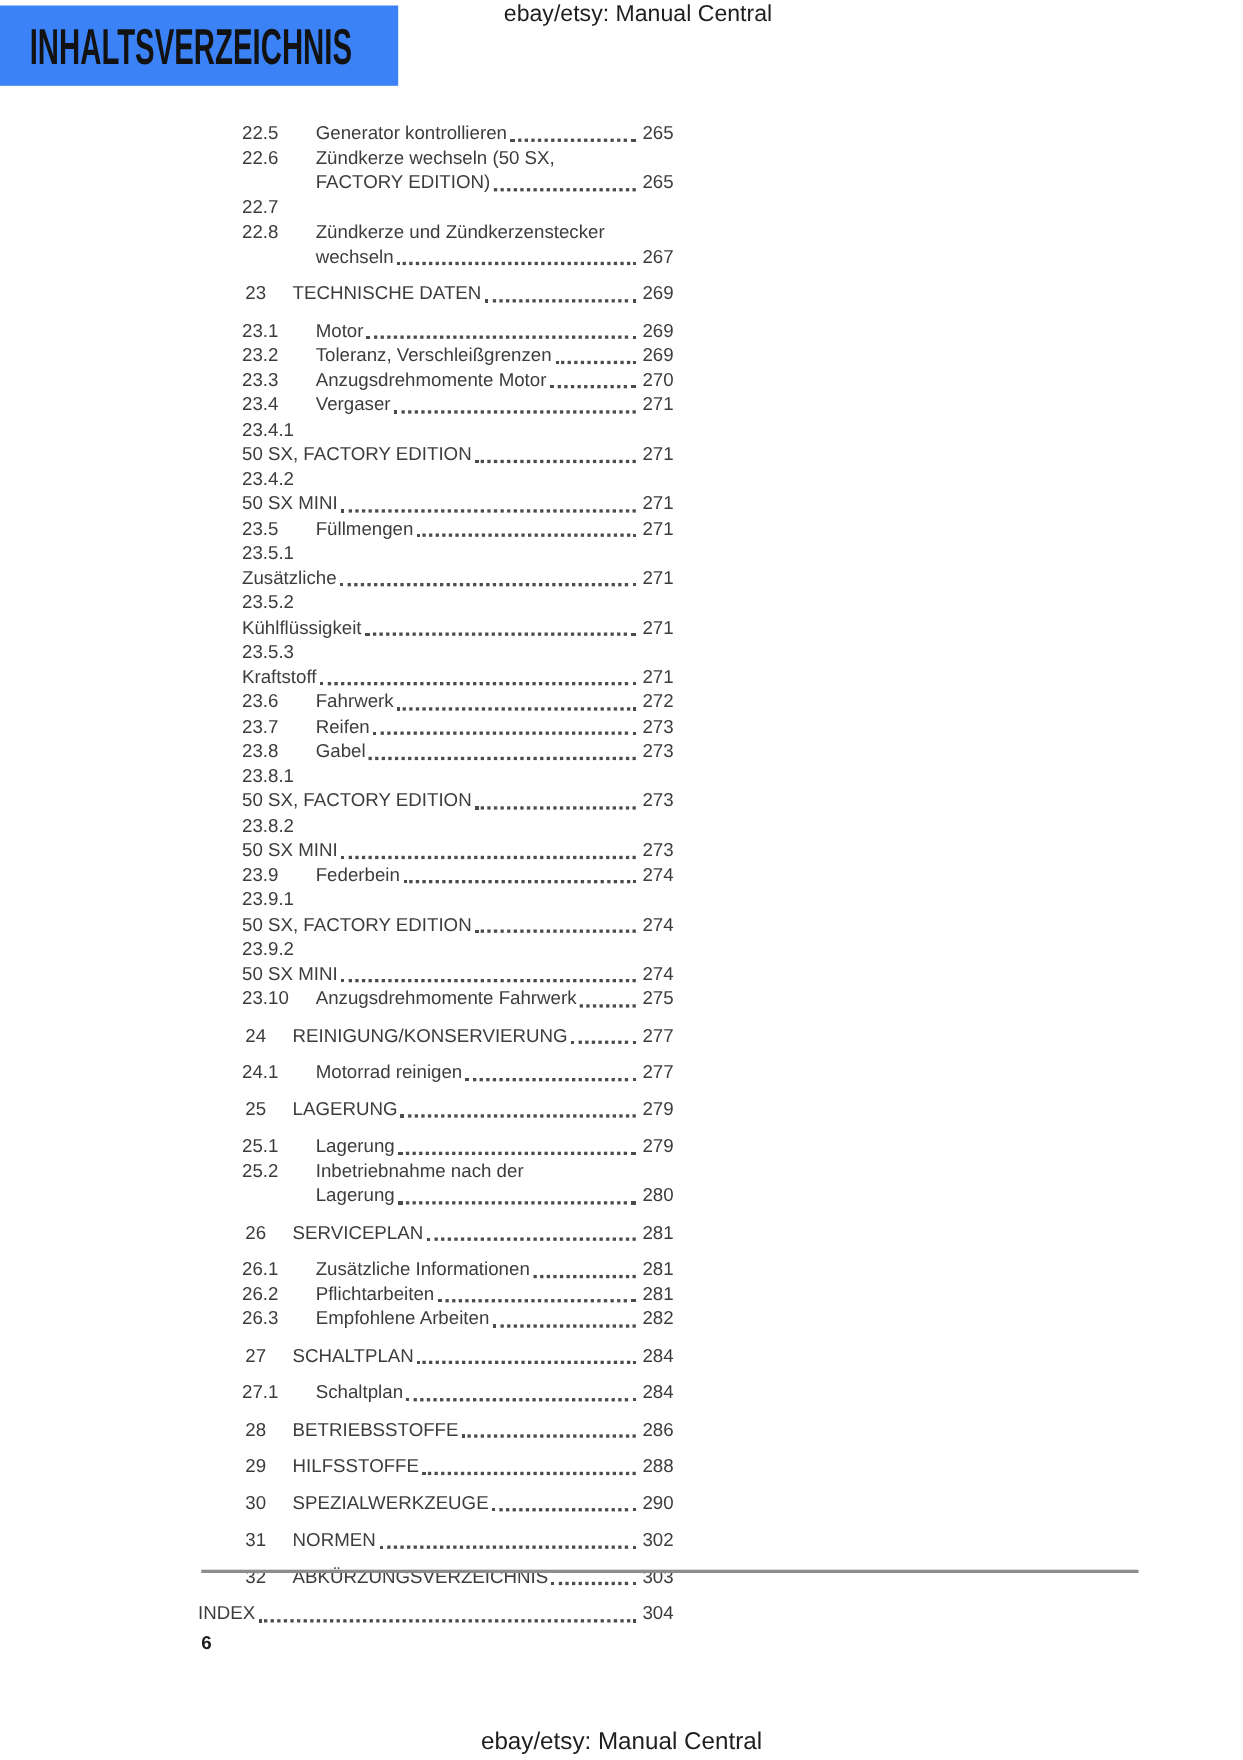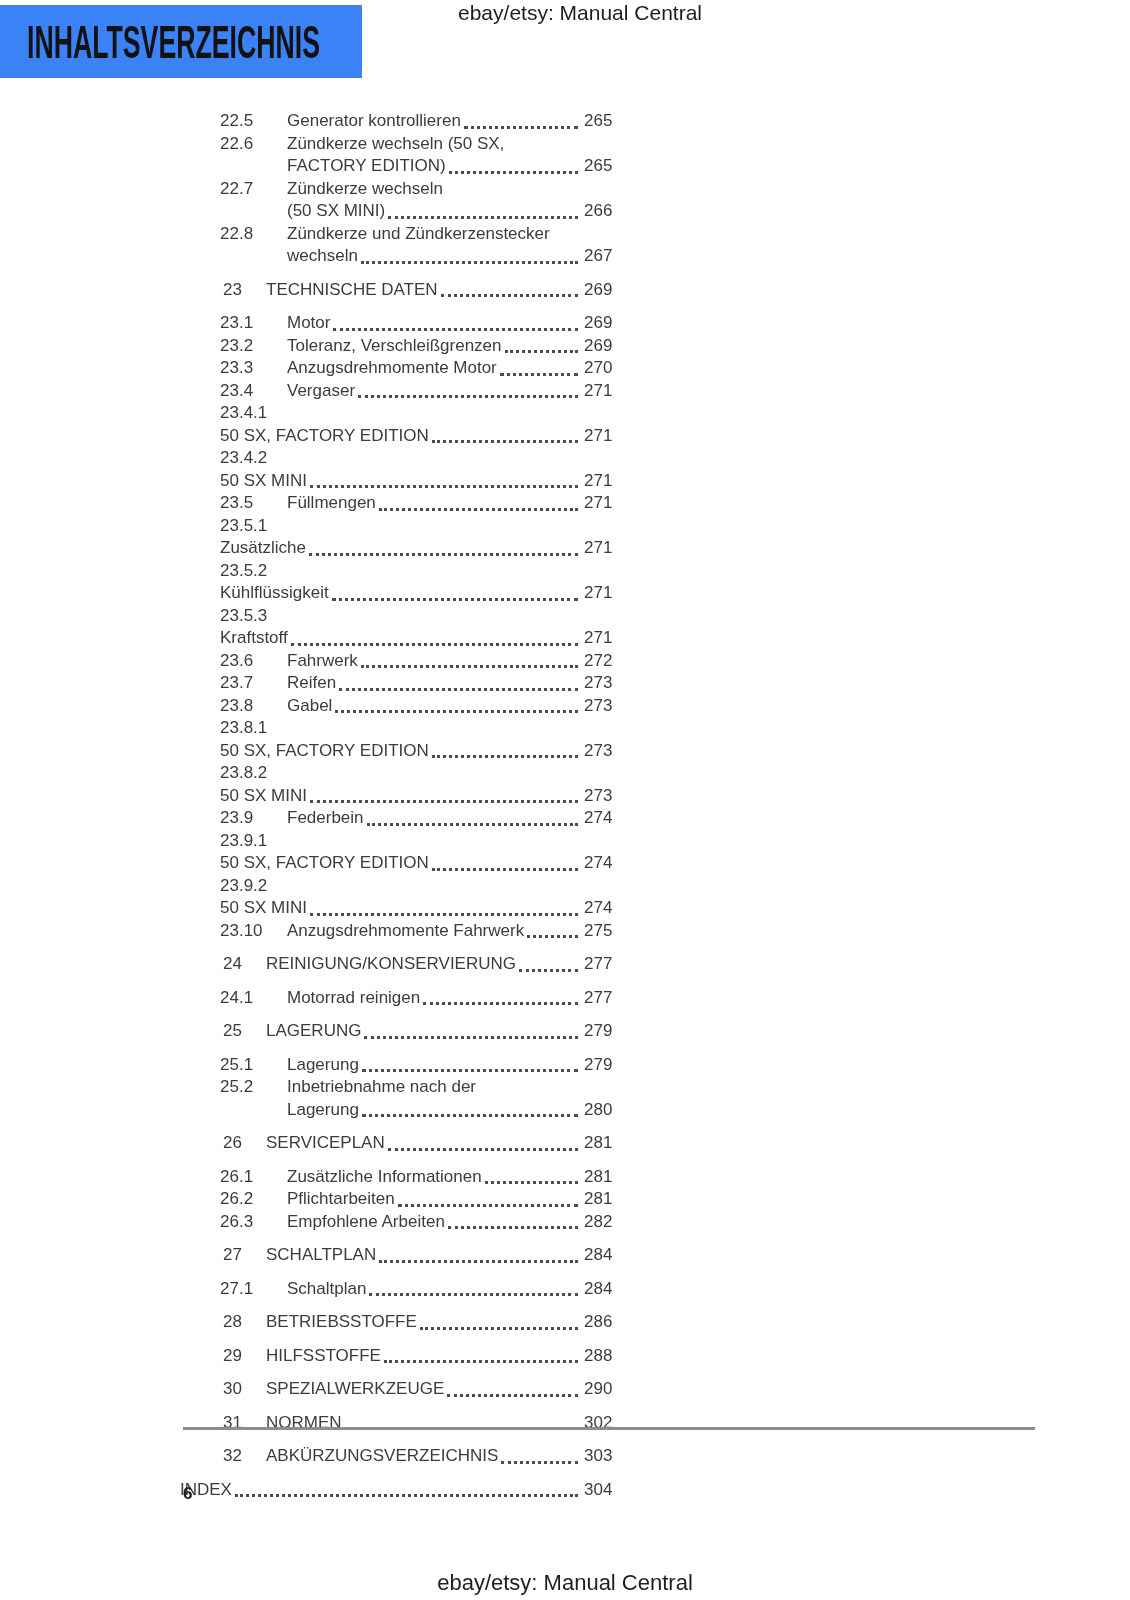--- a/index.html
+++ b/index.html
@@ -114,28 +114,20 @@
       <div class="cont">Zündkerze wechseln (50 SX,</div>
           <div class="lastline">
         <span class="ttl">FACTORY EDITION)</span>
         <span class="leader"></span>
         <span class="pg">265</span>
       </div>
     </div>
   </div>
       <div class="entry l2">
     <span class="num">22.7</span>
-    <div class="lines">
-      <div class="cont">Zündkerze wechseln</div>
-          <div class="lastline">
-        <span class="ttl">(50 SX MINI)</span>
-        <span class="leader"></span>
-        <span class="pg">266</span>
-      </div>
-    </div>
   </div>
       <div class="entry l2">
     <span class="num">22.8</span>
     <div class="lines">
       <div class="cont">Zündkerze und Zündkerzenstecker</div>
           <div class="lastline">
         <span class="ttl">wechseln</span>
         <span class="leader"></span>
         <span class="pg">267</span>
       </div>

